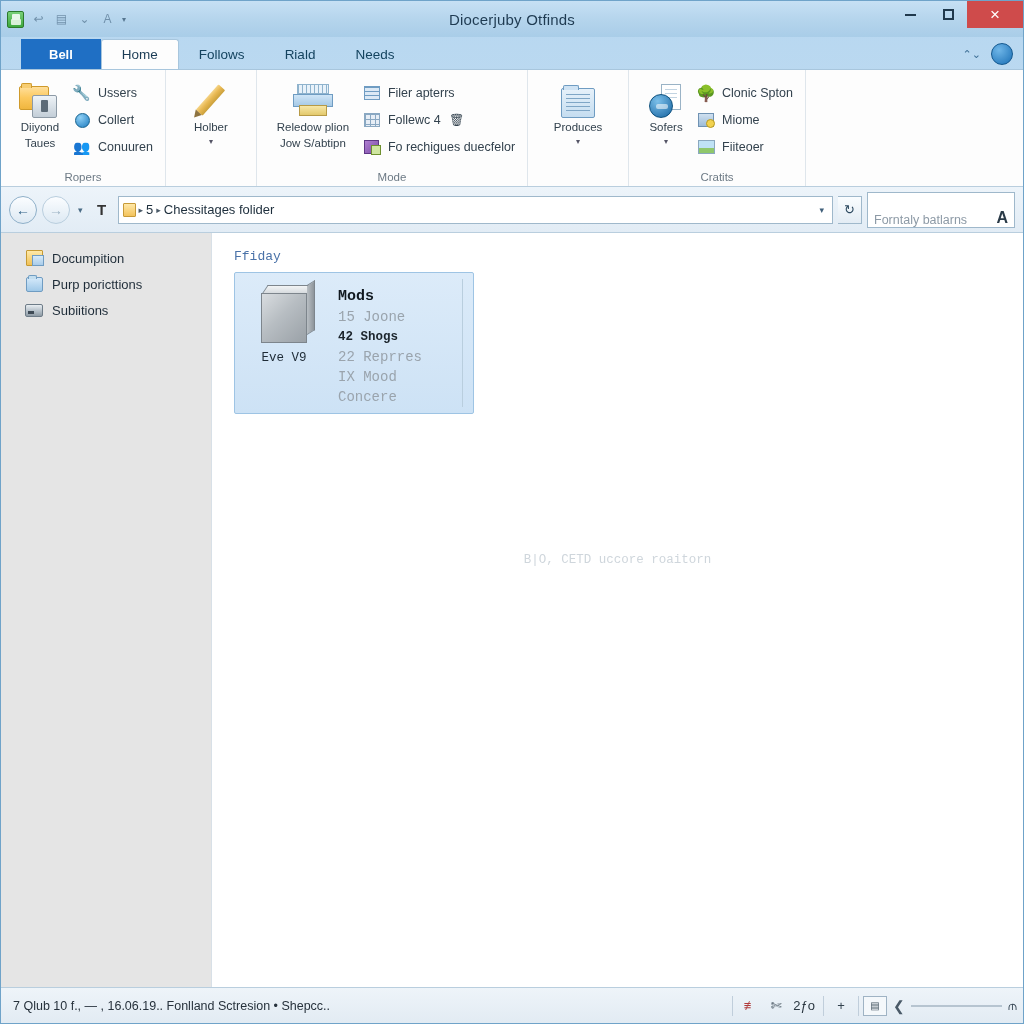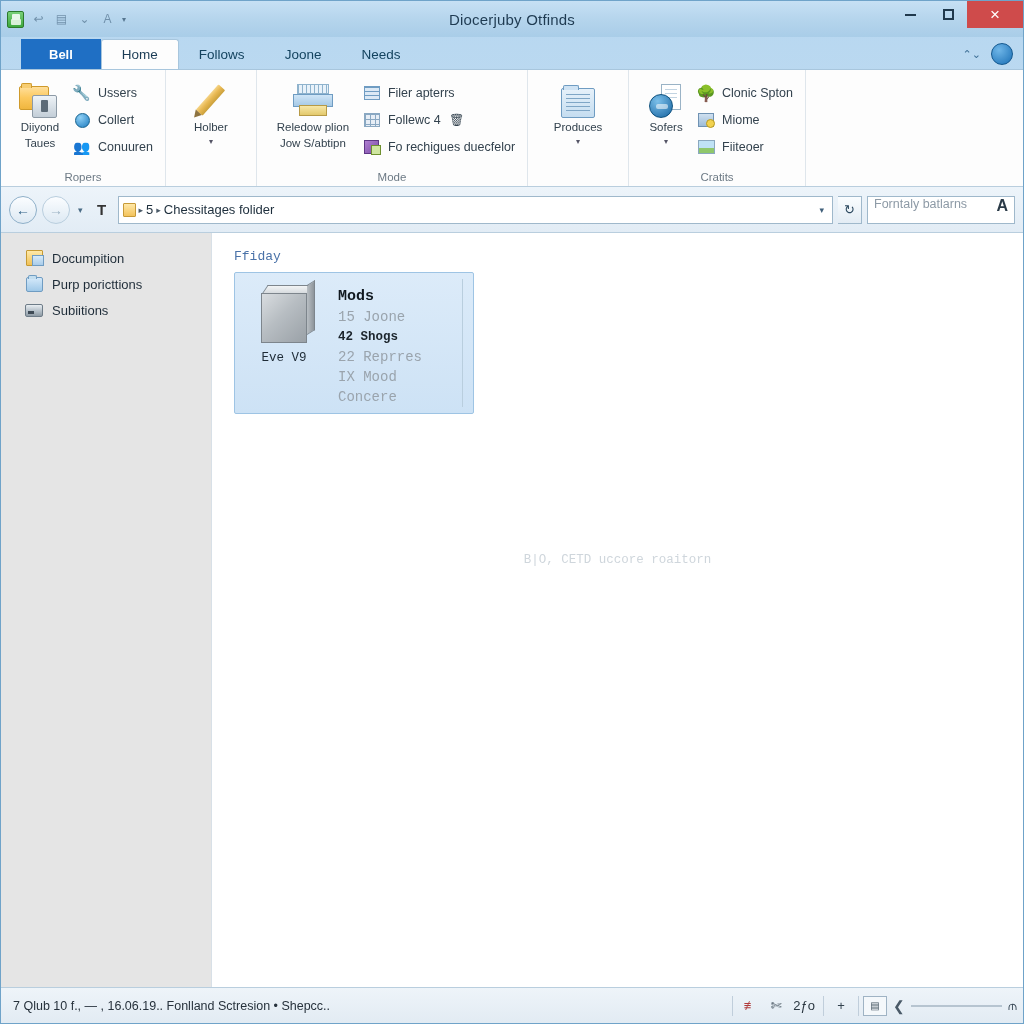--- a/index.html
+++ b/index.html
@@ -282,22 +282,22 @@
   .crumb-sep{ color:#4a5a68; font-size:9px; }
   .crumb-txt{ color:#1d2e3c; }
   .crumb-dd{ margin-left:auto; color:#3f5f7a; font-size:9px; padding-right:4px;}
   .refresh-btn{
     width:24px;height:28px;border:1px solid #9fb8cb;border-left:none;
     background:linear-gradient(180deg,#fafdff,#e3ecf4);
     display:flex;align-items:center;justify-content:center;
     color:#2d4a60; font-size:13px;
   }
   .searchbox{
-    width:148px; height:28px; border:1px solid #9fb8cb; background:#fff;
-    display:flex;align-items:flex-start; padding:0 6px; gap:4px;
+    width:148px; height:36px; border:1px solid #9fb8cb; background:#fff;
+    display:flex;align-items:flex-end; padding:0 6px; gap:4px;
     font-size:12.5px; color:#8d9aa6;
   }
   .search-a{ margin-left:auto; font-size:16px; color:#2a3a47; font-weight:bold; }
 
   
   .body{
     flex:1; display:flex; min-height:0;
     background:#fff;
   }
   .sidebar{
@@ -446,21 +446,21 @@
           <span></span>
         </div>
       <div class="wbtn close">×</div>
     </div>
   </div>
 
   <div class="tabstrip">
     <div class="tab file">Bell</div>
     <div class="tab active">Home</div>
     <div class="tab">Follows</div>
-    <div class="tab">Joone</div>
+    <div class="tab">Riald</div>
     <div class="tab">Needs</div>
     <div class="tabstrip-right">
       <div class="mini-ico">⌃⌄</div>
       <div class="help-ico"></div>
     </div>
   </div>
 
   <div class="ribbon">
 
     <div class="rgroup">

